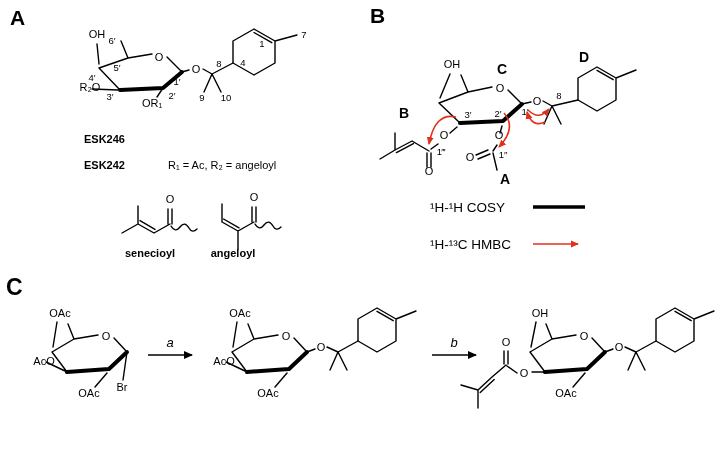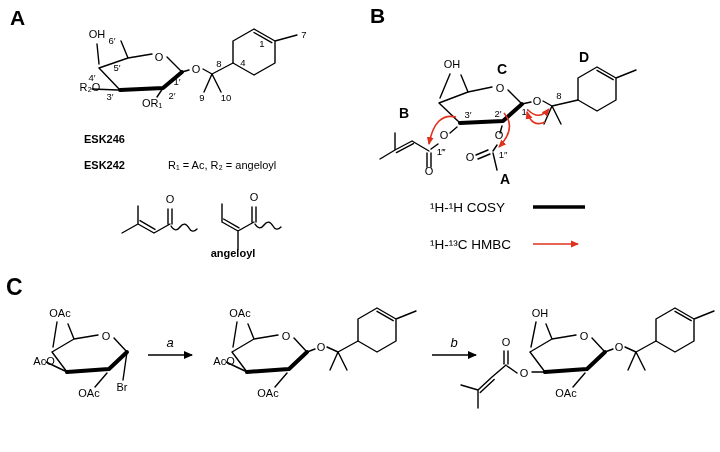--- a/index.html
+++ b/index.html
@@ -158,15 +158,16 @@
 </svg>
 
   <div class="panel-label" style="left:10px;top:6px;">A</div>
   <div class="panel-label" style="left:370px;top:4px;">B</div>
   <div class="panel-label big" style="left:6px;top:274px;">C</div>
 
   <div class="txt b" style="left:84px;top:133px;">ESK246</div>
   <div class="txt b" style="left:84px;top:159px;">ESK242</div>
   <div class="txt" style="left:168px;top:159px;">R₁ = Ac, R₂ = angeloyl</div>
 
+  <div class="txt b center" style="left:100px;top:247px;width:100px;">senecioyl</div>
   <div class="txt b center" style="left:188px;top:247px;width:90px;">angeloyl</div>
 
 </div>
 
 </body></html>

